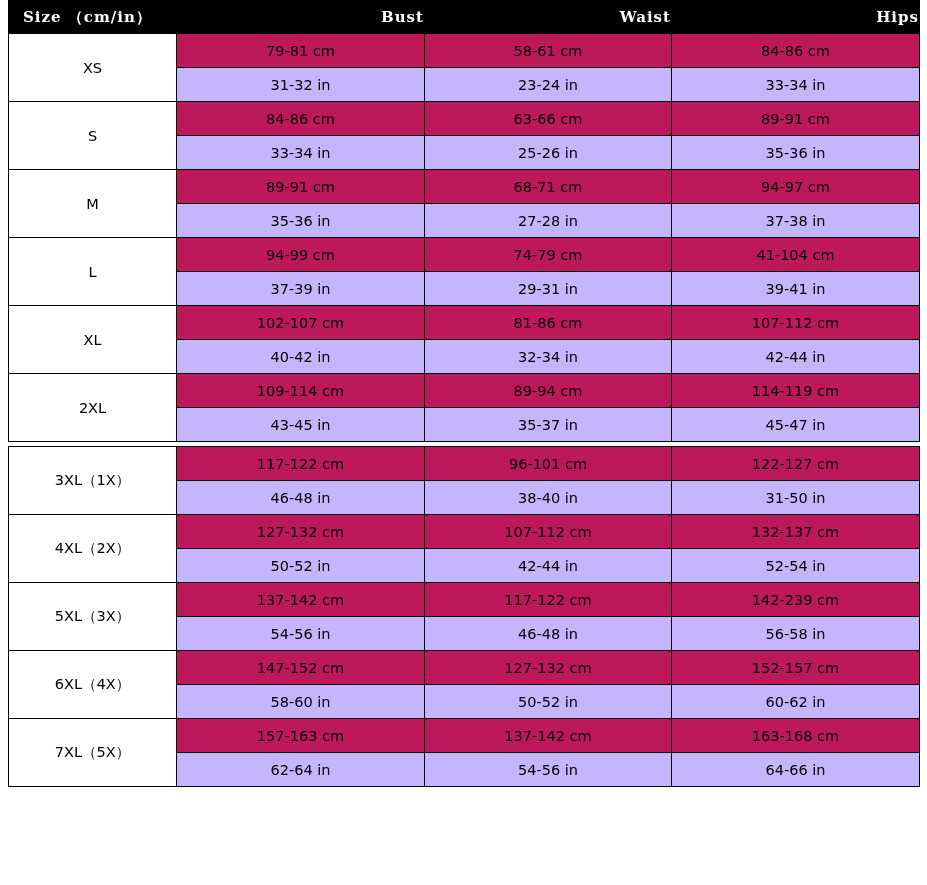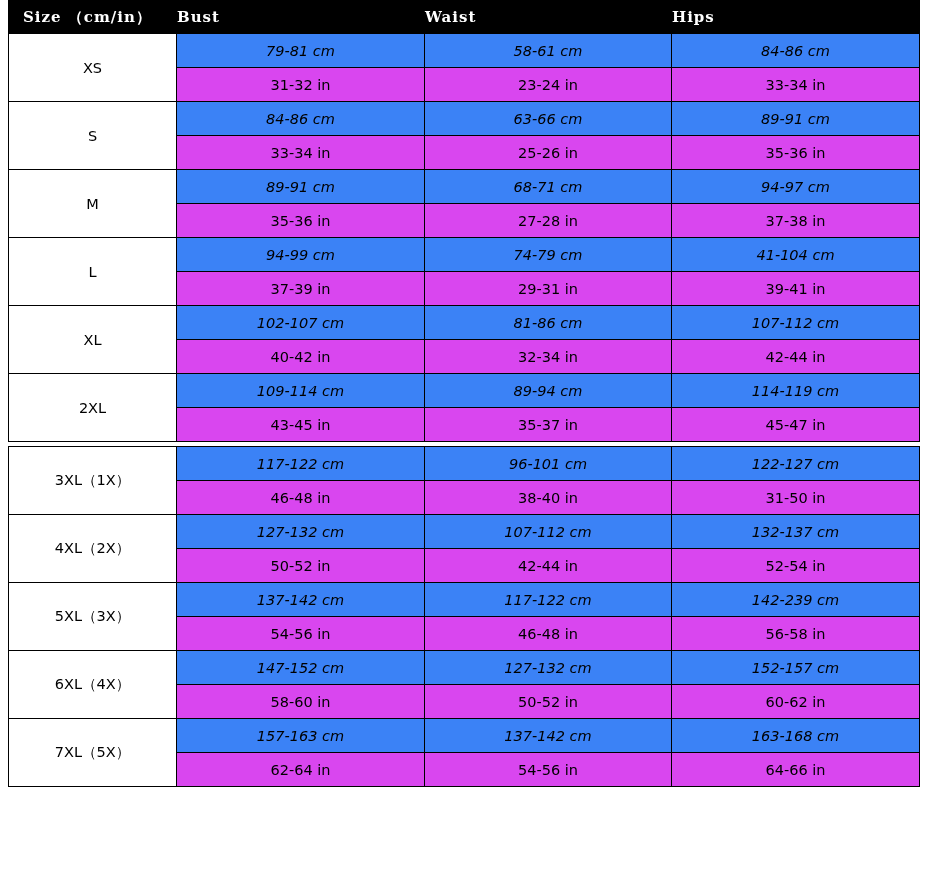--- a/index.html
+++ b/index.html
@@ -43,21 +43,21 @@
 
   thead th {
     background: #000000;
     color: #ffffff;
     font-family: "DejaVu Serif", serif;
     font-size: 15px;
     font-weight: bold;
     letter-spacing: 1px;
     height: 32px;
     padding: 0;
-    text-align: left;
+    text-align: right;
     border: 1px solid #000000;
   }
   thead th.size-head {
     text-align: left;
     padding-left: 14px;
   }
   tbody td {
     border: 1px solid #000000;
     font-size: 14.5px;
     text-align: center;
@@ -66,25 +66,24 @@
     background: #ffffff;
     font-family: "DejaVu Sans", sans-serif;
   }
   tbody td.size-cell {
     font-size: 14.5px;
     vertical-align: middle;
     background: #ffffff;
     text-align: center;
   }
   tbody tr.cm-row td.val {
-    background: #3b82f6;
-    font-style: italic;
+    background: #be185d;
   }
   tbody tr.in-row td.val {
-    background: #d946ef;
+    background: #c4b5fd;
   }
   tr.group-gap td {
     border: none;
     height: 4px;
     padding: 0;
     background: #ffffff;
   }
 </style>
 </head>
 <body>

